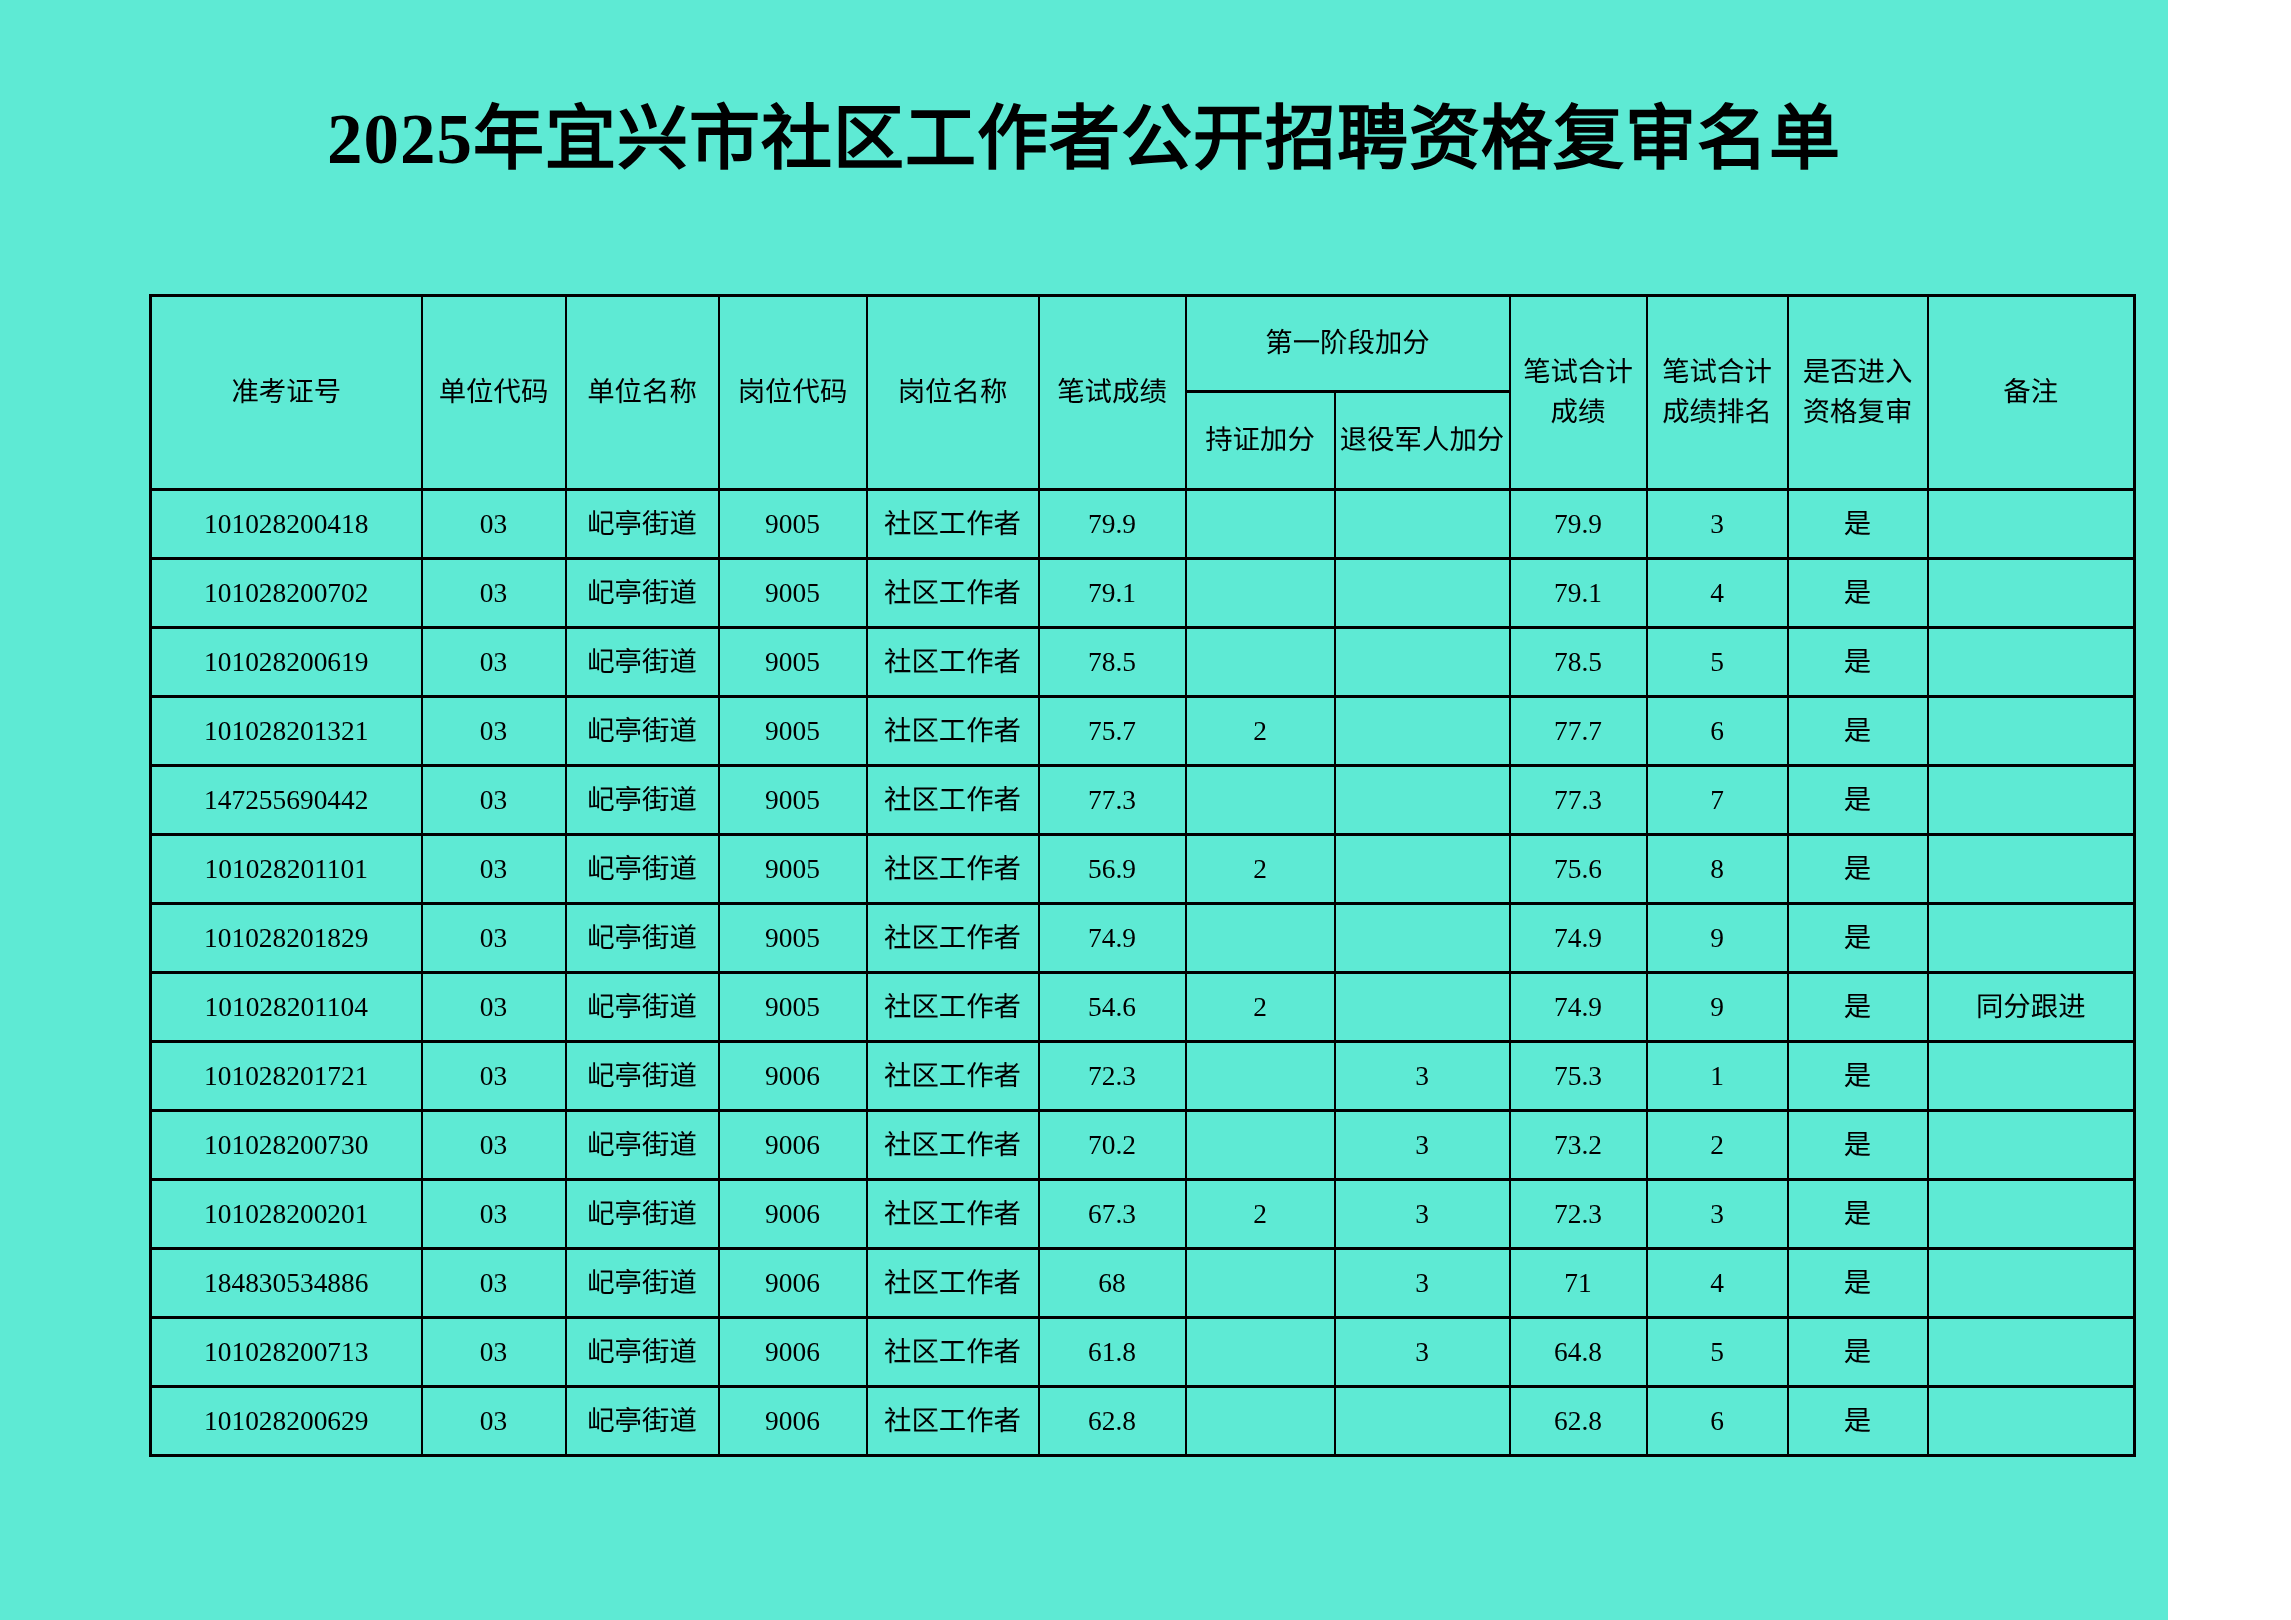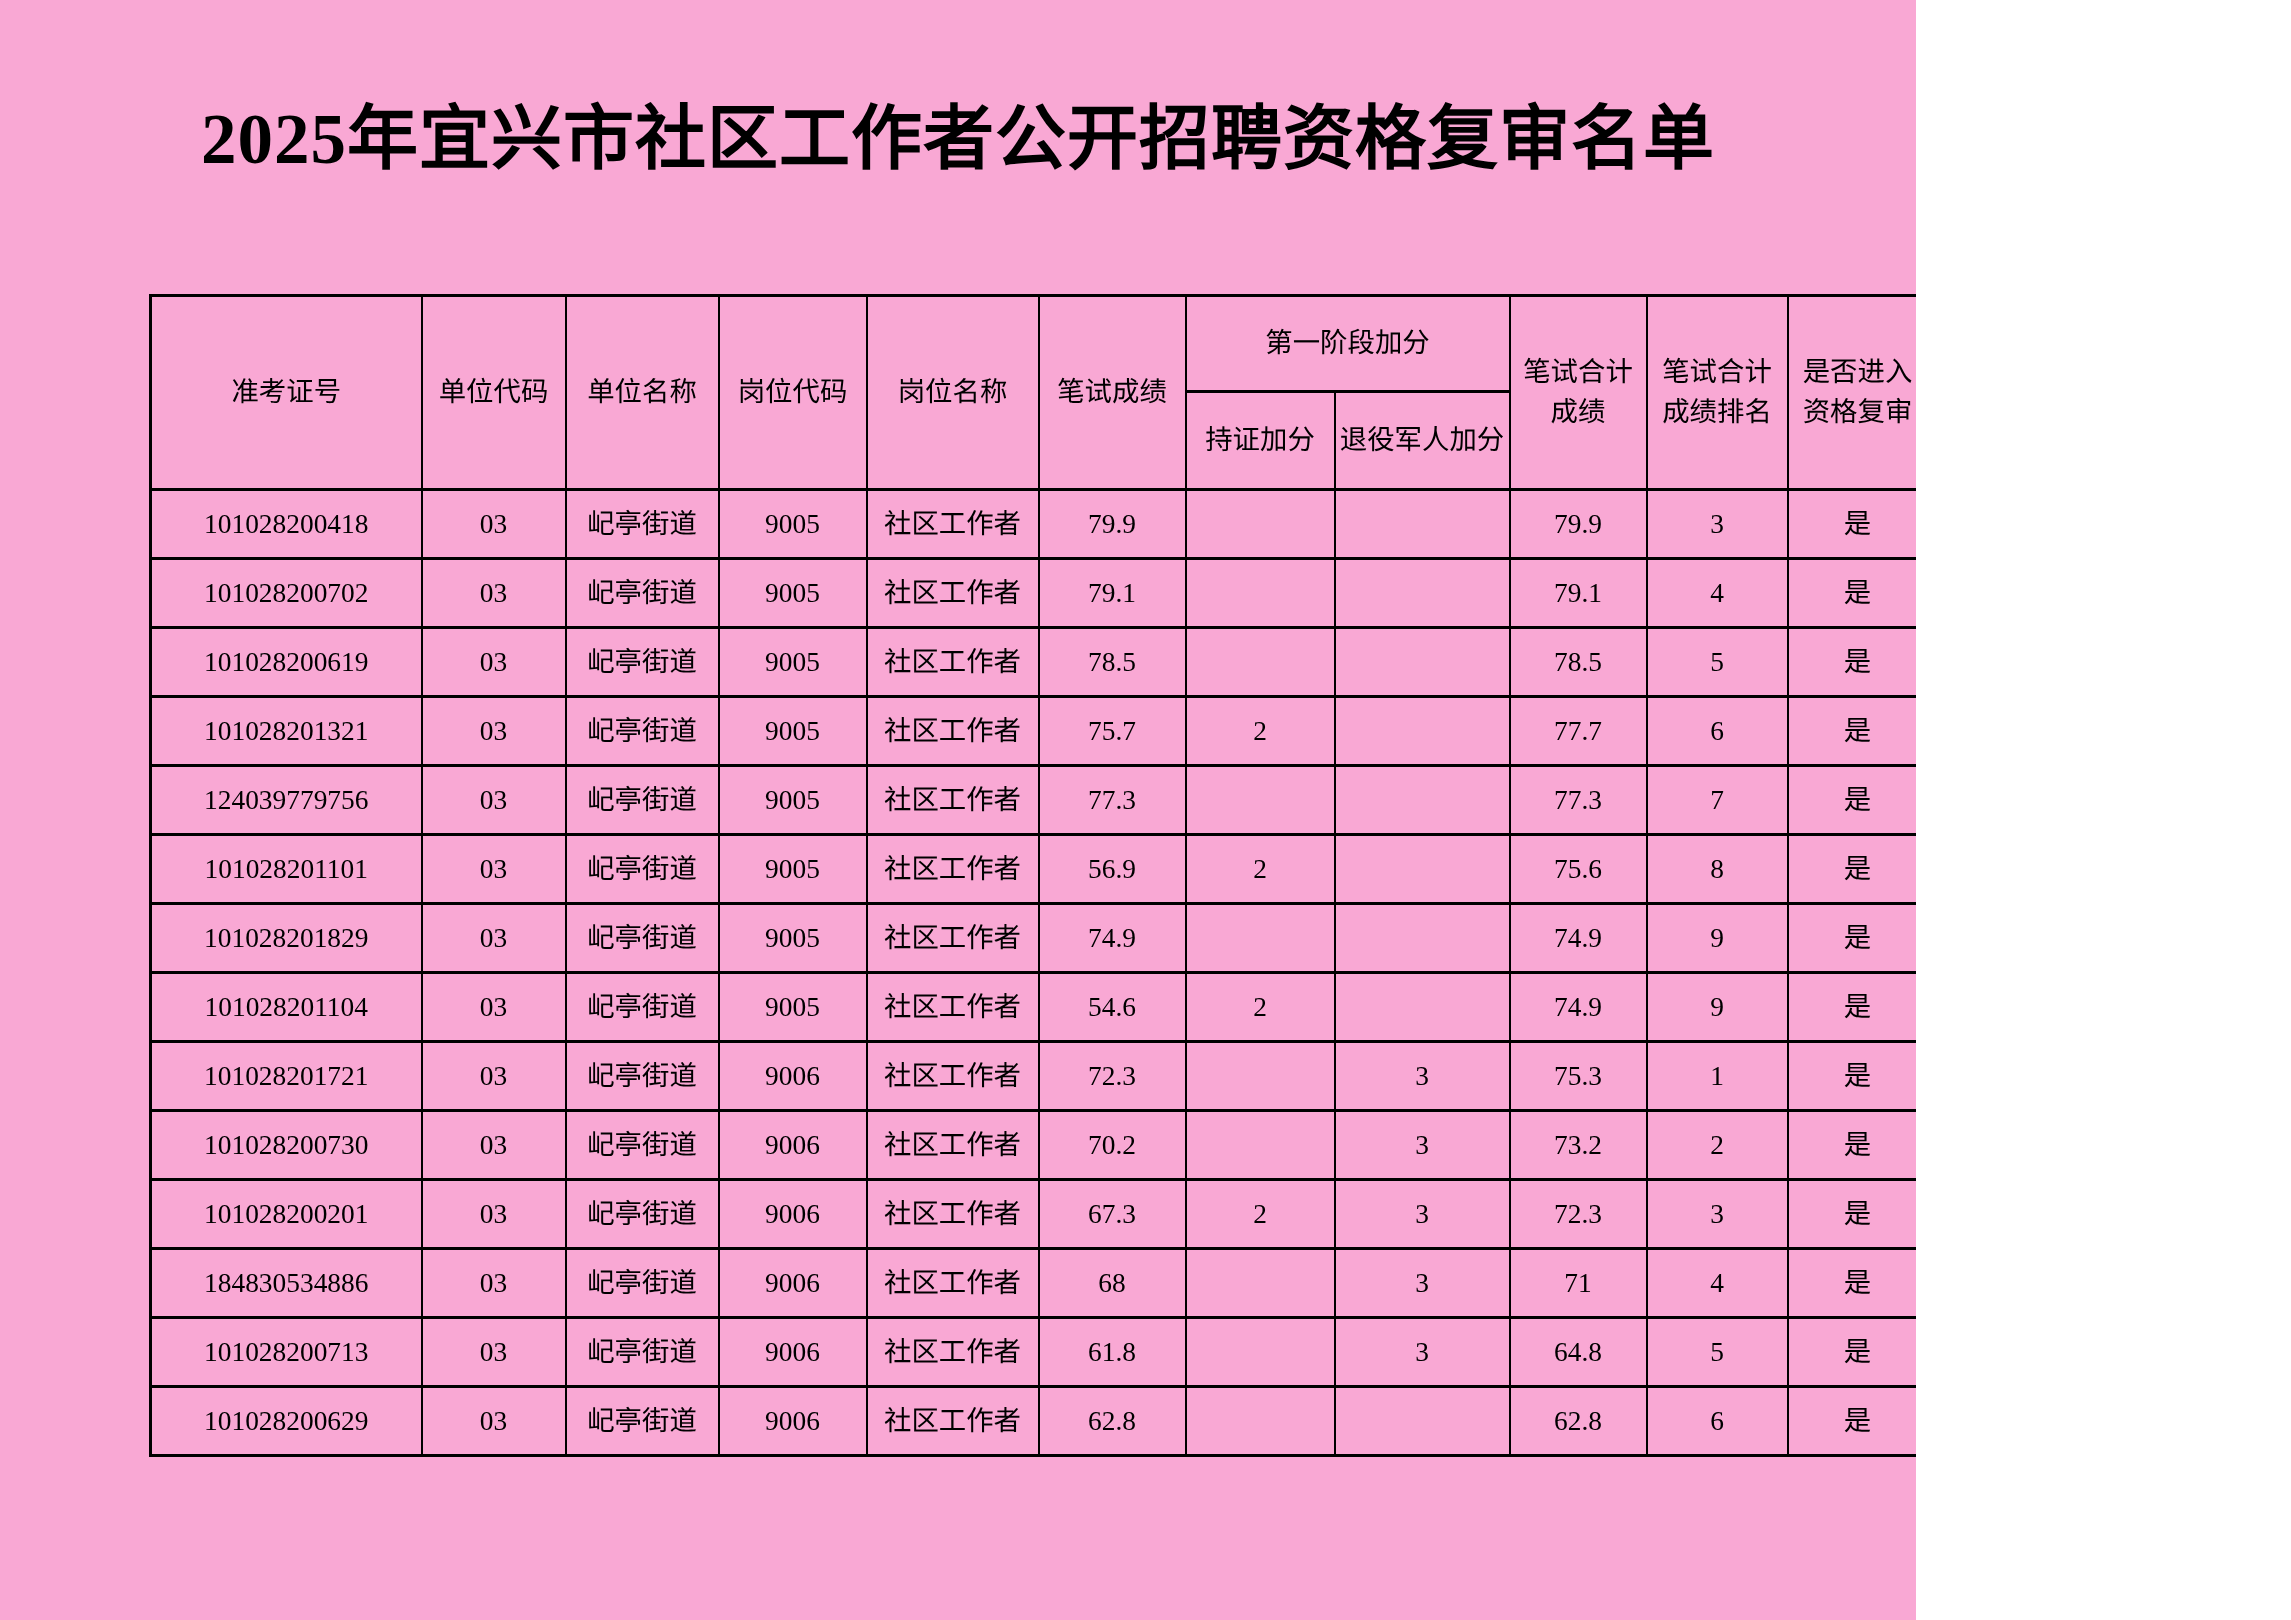--- a/index.html
+++ b/index.html
@@ -4,23 +4,23 @@
 <style>
   html, body {
     margin: 0;
     padding: 0;
     background: #ffffff;
     color: #000000;
     font-family: "Liberation Serif", "DejaVu Serif", serif;
   }
   .page {
     position: relative;
-    width: 1916px;
+    width: 2168px;
     height: 1620px;
-    background: #f9a8d4;
+    background: #5eead4;
     overflow: hidden;
   }
   .title {
     position: absolute;
     top: 98px;
     left: 0;
     width: 100%;
     margin: 0;
     text-align: center;
     font-size: 71px;
@@ -163,21 +163,21 @@
           <td>社区工作者</td>
           <td>75.7</td>
           <td>2</td>
           <td></td>
           <td>77.7</td>
           <td>6</td>
           <td>是</td>
           <td></td>
         </tr>
         <tr>
-          <td>124039779756</td>
+          <td>147255690442</td>
           <td>03</td>
           <td>屺亭街道</td>
           <td>9005</td>
           <td>社区工作者</td>
           <td>77.3</td>
           <td></td>
           <td></td>
           <td>77.3</td>
           <td>7</td>
           <td>是</td>

